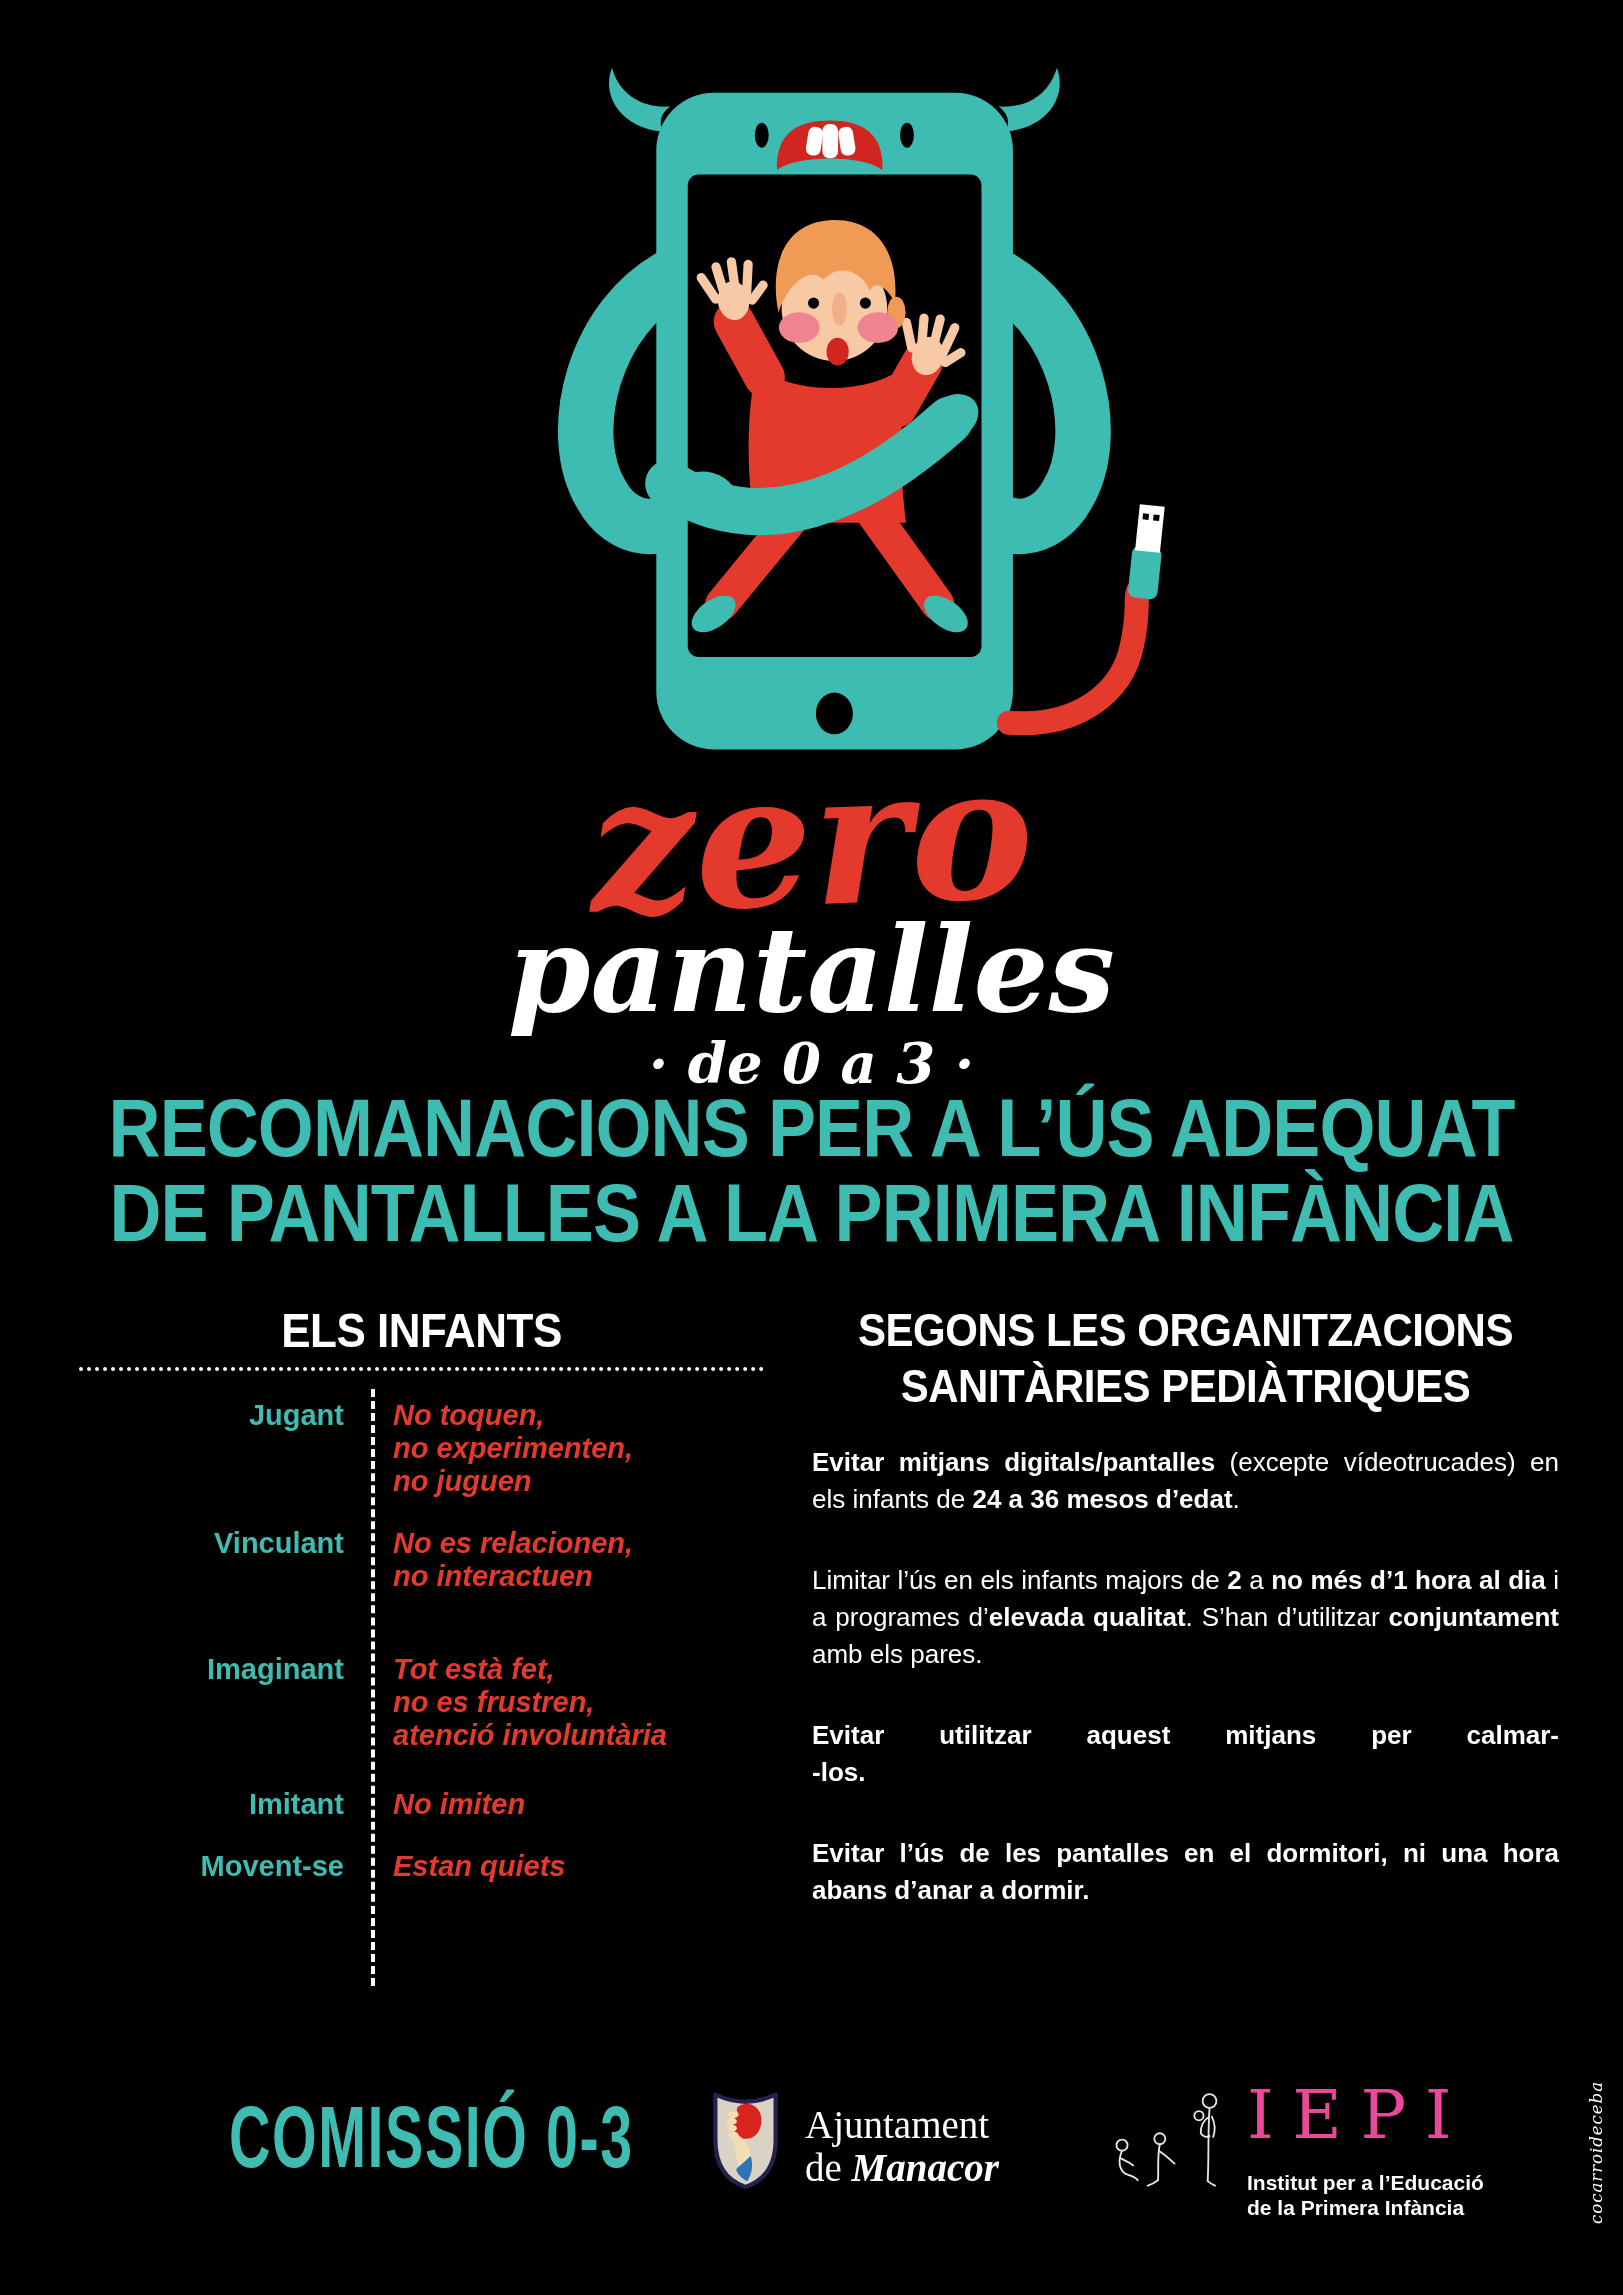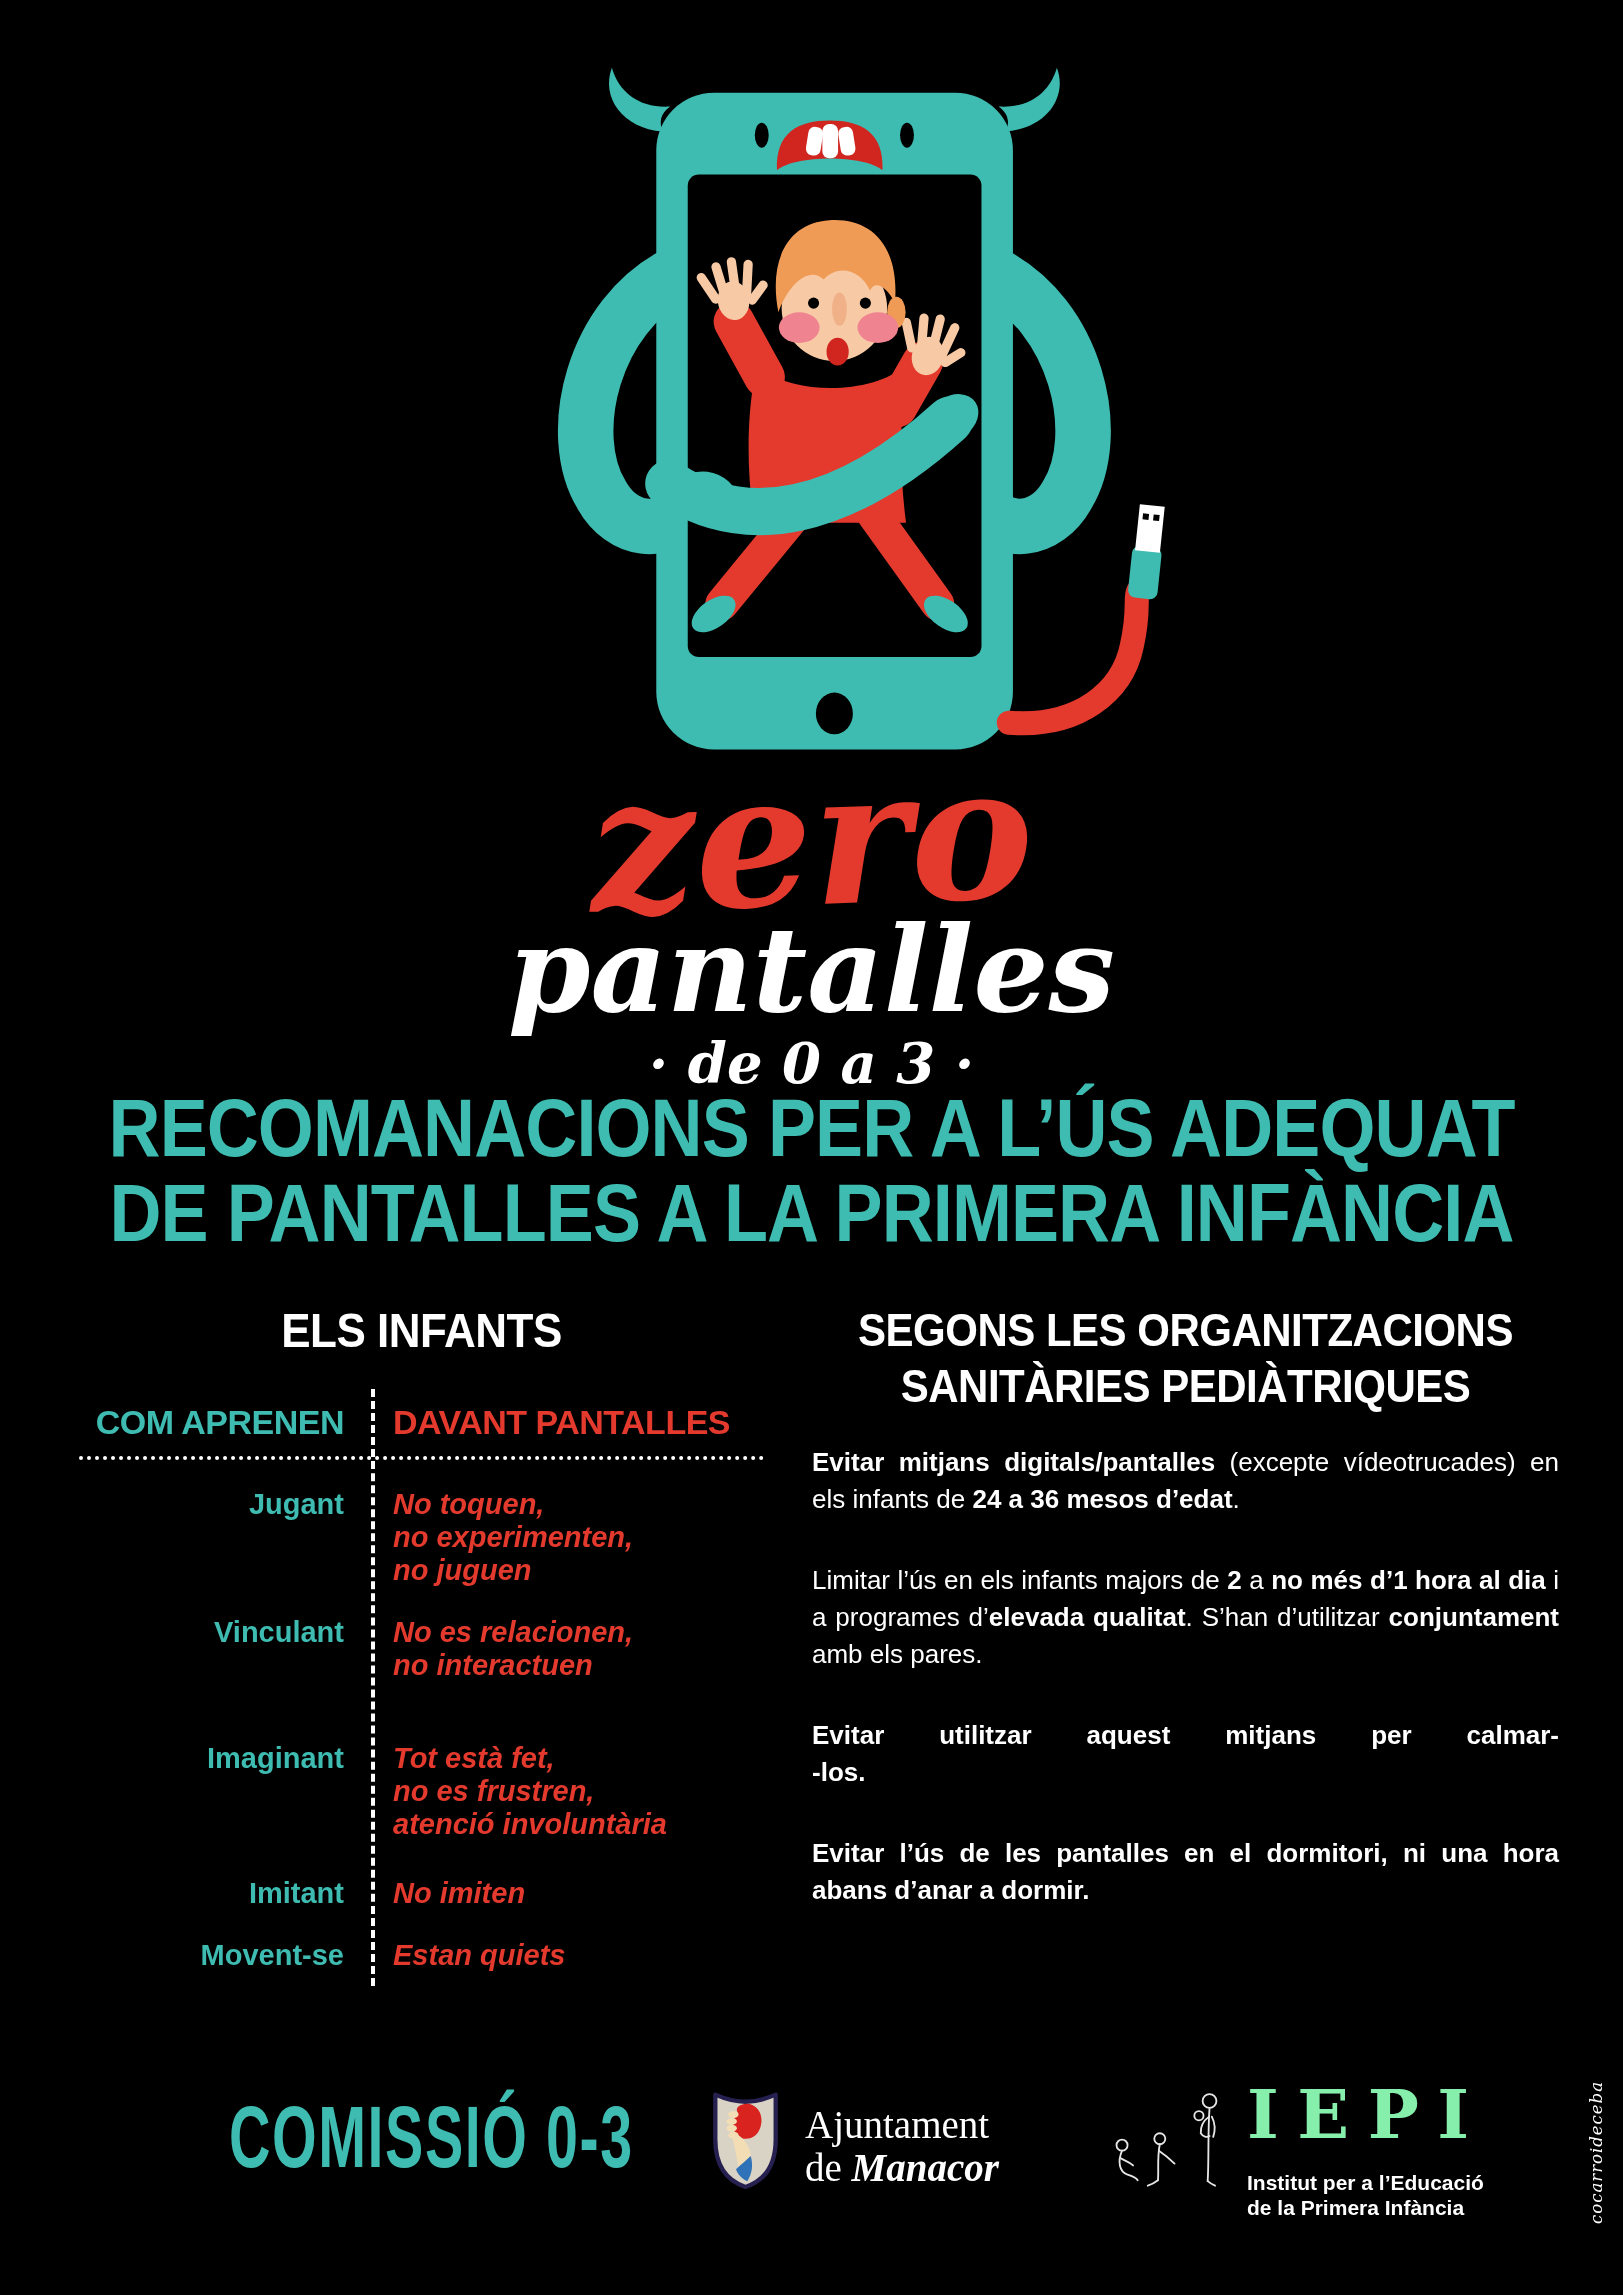--- a/index.html
+++ b/index.html
@@ -59,21 +59,21 @@
   .commission{position:absolute;left:229px;top:2087px;color:#3EBCB1;font-weight:700;
     font-size:70px;letter-spacing:1.9px;transform:scale(0.82,1.25);transform-origin:left top;}
   .ajuntament{position:absolute;left:711px;top:2085px;display:flex;gap:25px;}
   .aj-shield{width:69px;height:109px;}
   .aj-text{font-family:"Liberation Serif",serif;color:#fff;font-size:39px;line-height:43px;
     padding-top:17.6px;}
   .aj-text .l2 b{font-weight:700;font-style:italic;}
   .iepi{position:absolute;left:1104px;top:2080px;display:flex;}
   .iepi-figs{width:130px;height:99px;margin-top:9.3px;}
   .iepi-text{margin-left:13px;}
-  .iepi-acronym{font-family:"DejaVu Serif",serif;font-weight:700;color:#86efac;
+  .iepi-acronym{font-family:"DejaVu Serif",serif;font-weight:400;color:#ec4899;
     font-size:68px;line-height:69px;letter-spacing:18.5px;}
   .iepi-name{color:#fff;font-weight:700;font-size:21px;line-height:25px;margin-top:21px;}
   .credit{position:absolute;left:1586px;top:2094px;height:130px;color:#fff;
     font-family:"DejaVu Serif",serif;font-style:italic;font-size:16.7px;letter-spacing:0.9px;
     writing-mode:vertical-rl;transform:rotate(180deg);}
 </style>
 </head>
 <body>
 
 <div class="poster">
@@ -157,24 +157,20 @@
   <div class="logo-pantalles">pantalles</div>
   <div class="logo-age">· de 0 a 3 ·</div>
 
   <h1 class="title">
     <span>RECOMANACIONS PER A L’ÚS ADEQUAT</span>
     <span>DE PANTALLES A LA PRIMERA INFÀNCIA</span>
   </h1>
 
   <section class="sec-infants">
     <h2>ELS INFANTS</h2>
-    <div class="thead">
-      <div class="th th-com">COM APRENEN</div>
-      <div class="th th-dav">DAVANT PANTALLES</div>
-    </div>
     <div class="hdots"></div>
     <div class="rows" id="table-rows">
         <div class="row">
           <div class="cell-how">Jugant</div>
           <div class="cell-dav">No toquen,
 no experimenten,
 no juguen</div>
         </div>
         <div class="row">
           <div class="cell-how">Vinculant</div>

